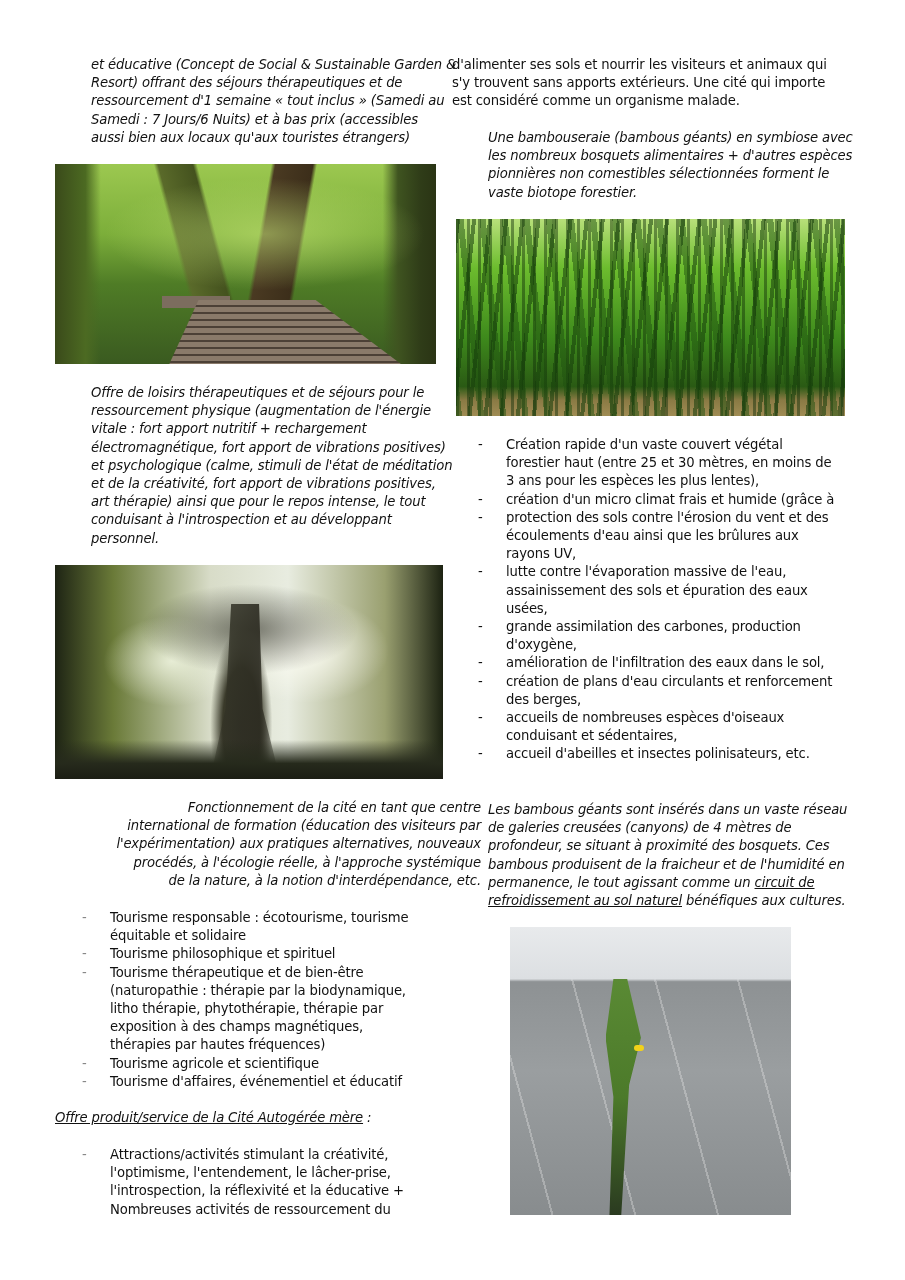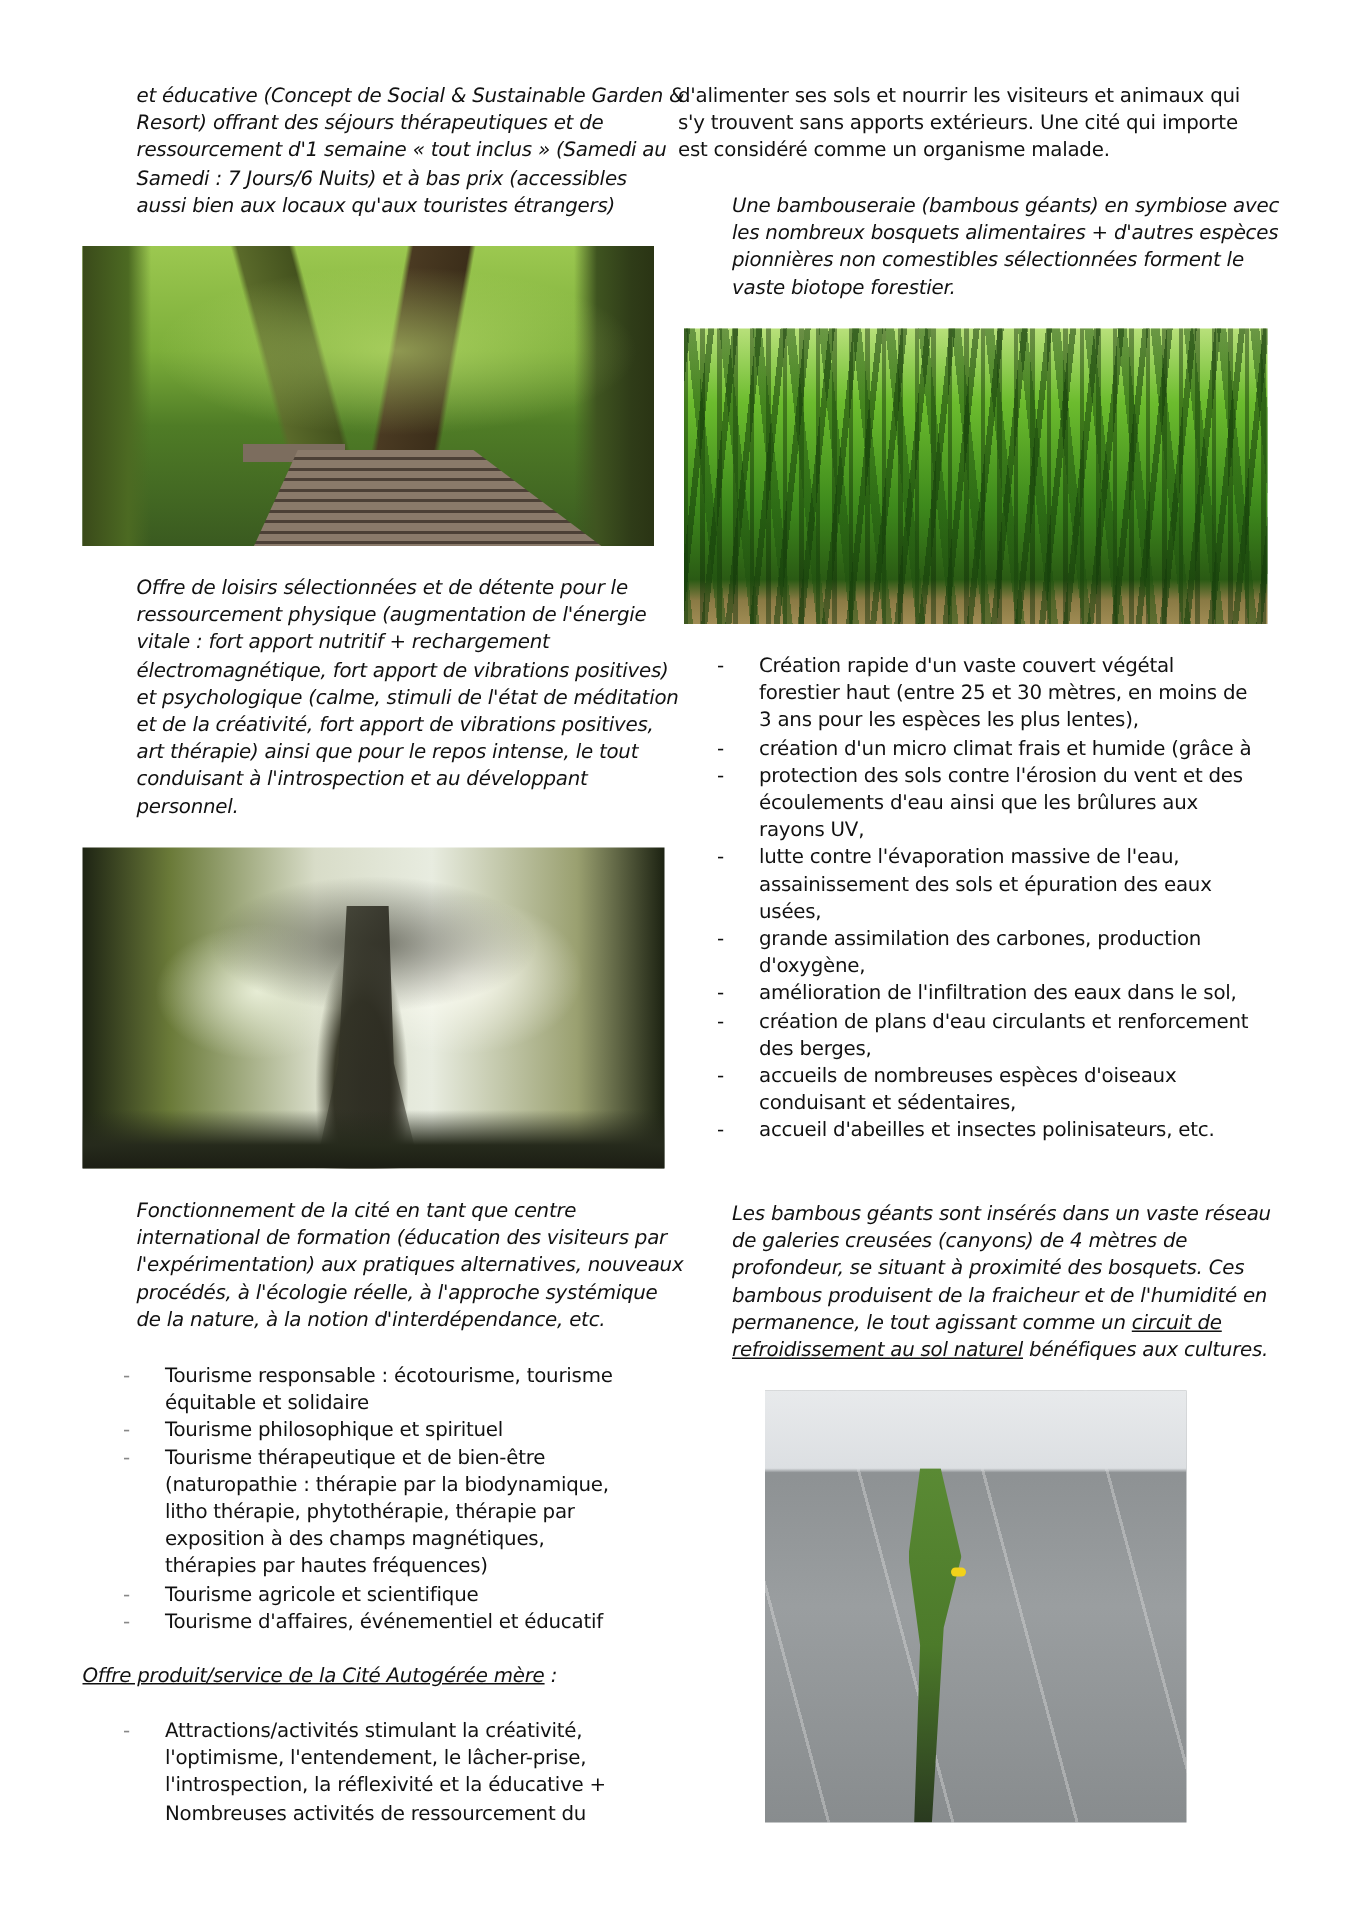--- a/index.html
+++ b/index.html
@@ -83,37 +83,37 @@
   <div>Samedi : 7 Jours/6 Nuits) et à bas prix (accessibles</div>
   <div>aussi bien aux locaux qu'aux touristes étrangers)</div>
 </div>
 
 <div class="pic forest" style="left:55px; top:164px; width:381px; height:200px;">
   <div class="deck2"></div>
   <div class="deck"></div>
 </div>
 
 <div class="txt it" style="left:55px; top:384px; width:390px;">
-  <div>Offre de loisirs sélectionnées et de détente pour le</div>
+  <div>Offre de loisirs thérapeutiques et de séjours pour le</div>
   <div>ressourcement physique (augmentation de l'énergie</div>
   <div>vitale : fort apport nutritif + rechargement</div>
   <div>électromagnétique, fort apport de vibrations positives)</div>
   <div>et psychologique (calme, stimuli de l'état de méditation</div>
   <div>et de la créativité, fort apport de vibrations positives,</div>
   <div>art thérapie) ainsi que pour le repos intense, le tout</div>
   <div>conduisant à l'introspection et au développant</div>
   <div>personnel.</div>
 </div>
 
 <div class="pic tree" style="left:55px; top:565px; width:388px; height:214px;">
   <div class="trunk"></div>
   <div class="ground"></div>
 </div>
 
-<div class="txt it" style="left:55px; top:799px; width:390px;">
+<div class="txt it" style="left:55px; top:799px; width:390px;text-align:right;">
   <div>Fonctionnement de la cité en tant que centre</div>
   <div>international de formation (éducation des visiteurs par</div>
   <div>l'expérimentation) aux pratiques alternatives, nouveaux</div>
   <div>procédés, à l'écologie réelle, à l'approche systémique</div>
   <div>de la nature, à la notion d'interdépendance, etc.</div>
 </div>
 
 <ul class="dash" style="left:110px; top:909px; width:340px;">
   <li>
     <span class="b" style="left:-28px; color:#888;">-</span>

